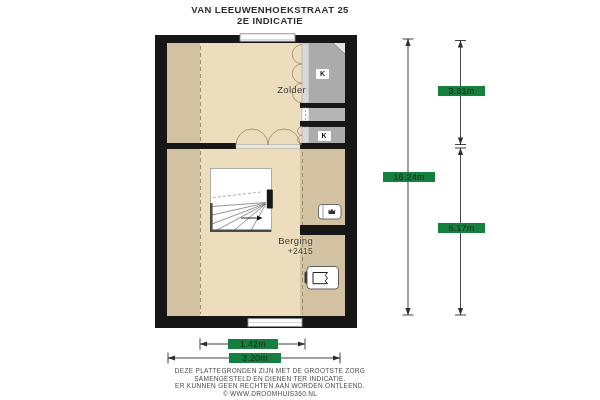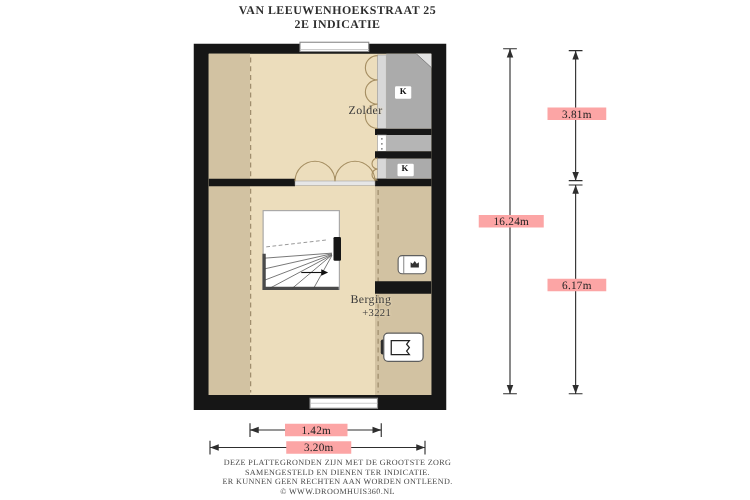--- a/index.html
+++ b/index.html
@@ -1,35 +1,35 @@
 <!DOCTYPE html>
 <html><head>
 <meta charset="utf-8">
 <style>
   html,body{margin:0;padding:0;background:#fff;}
   #canvas{
     position:relative;width:496px;height:400px;background:#ffffff;
-    font-family:Liberation Serif, serif;overflow:hidden;
+    font-family:Liberation Sans, sans-serif;overflow:hidden;
   }
   #plan-svg{position:absolute;left:0;top:0;width:600px;height:400px;}
   .title-line{
     position:absolute;left:120px;width:300px;text-align:center;
     font-size:9.5px;font-weight:700;letter-spacing:.4px;color:#2e2e2e;
   }
   .room-label{
     position:absolute;text-align:right;color:#3a3a3a;font-size:9.5px;letter-spacing:.3px;
     text-shadow:0 0 2px #ecddbc,0 0 2px #ecddbc;
   }
   .room-sub{font-size:8.5px;}
   .k-chip{
     position:absolute;width:13px;height:9.5px;line-height:9.5px;text-align:center;
     background:#ffffff;color:#111;font-size:7px;font-weight:700;border-radius:1px;
   }
   .dim-label{
-    position:absolute;text-align:center;background:#fca5a5;color:#222;
+    position:absolute;text-align:center;background:#15803d;color:#222;
     font-size:9px;letter-spacing:.2px;padding:0 1px;line-height:10px;
   }
   .disc-line{
     position:absolute;left:120px;width:300px;text-align:center;
     font-size:6.5px;letter-spacing:.3px;color:#4a4a4a;line-height:7.6px;
   }
 </style>
 </head>
 <body>
 
@@ -124,21 +124,21 @@
 
       <path d="M168,358 H340 M168,352.5 V363.5 M340,352.5 V363.5" fill="none"></path>
       <polygon points="168,358 175,355.4 175,360.6" stroke="none"></polygon>
       <polygon points="340,358 333,355.4 333,360.6" stroke="none"></polygon>
     </g>
   </svg>
 
   <div class="room-label" style="left:206px;top:84px;width:100px">Zolder</div>
   <div class="room-label" style="left:213px;top:235px;width:100px">
     <div>Berging</div>
-    <div class="room-sub">+3221</div>
+    <div class="room-sub">+2415</div>
   </div>
   <div class="k-chip" style="left:316px;top:69px">K</div>
   <div class="k-chip" style="left:317.5px;top:131px">K</div>
 
   <div class="dim-label" style="left:383px;top:171.5px;width:50px">16.24m</div>
   <div class="dim-label" style="left:438px;top:86px;width:45px">3.81m</div>
   <div class="dim-label" style="left:438px;top:223px;width:45px">6.17m</div>
   <div class="dim-label" style="left:228px;top:338.5px;width:48px">1.42m</div>
   <div class="dim-label" style="left:229px;top:352.5px;width:50px">3.20m</div>
 

